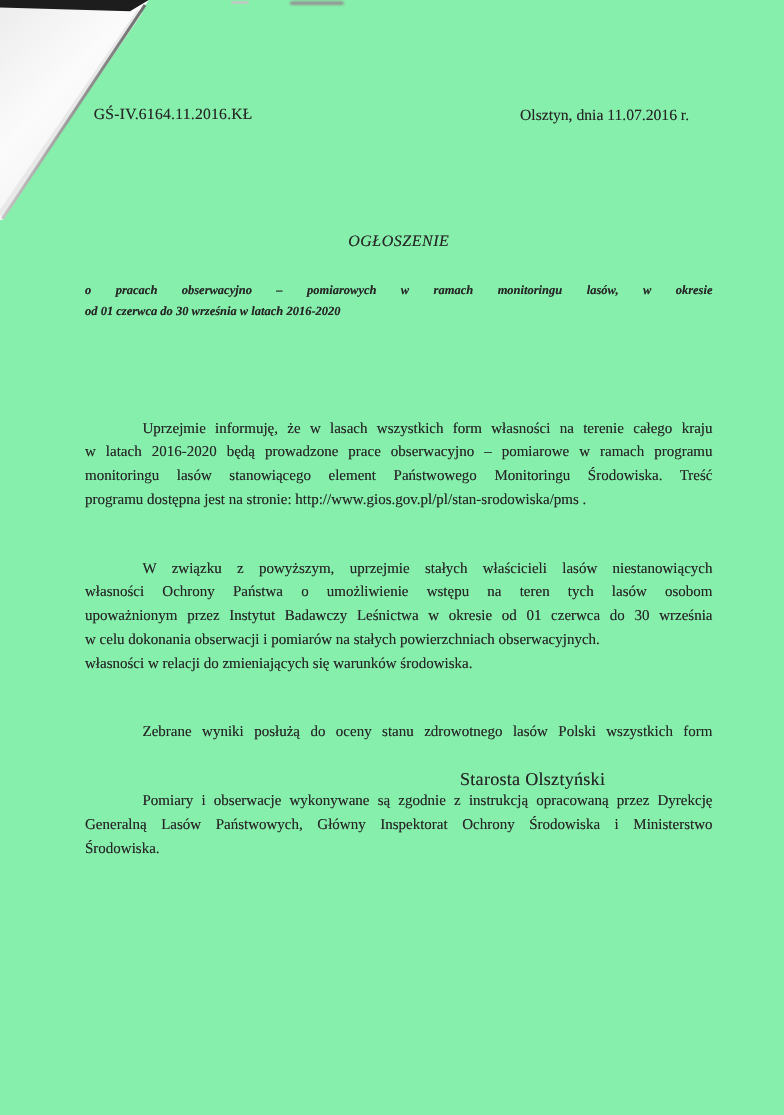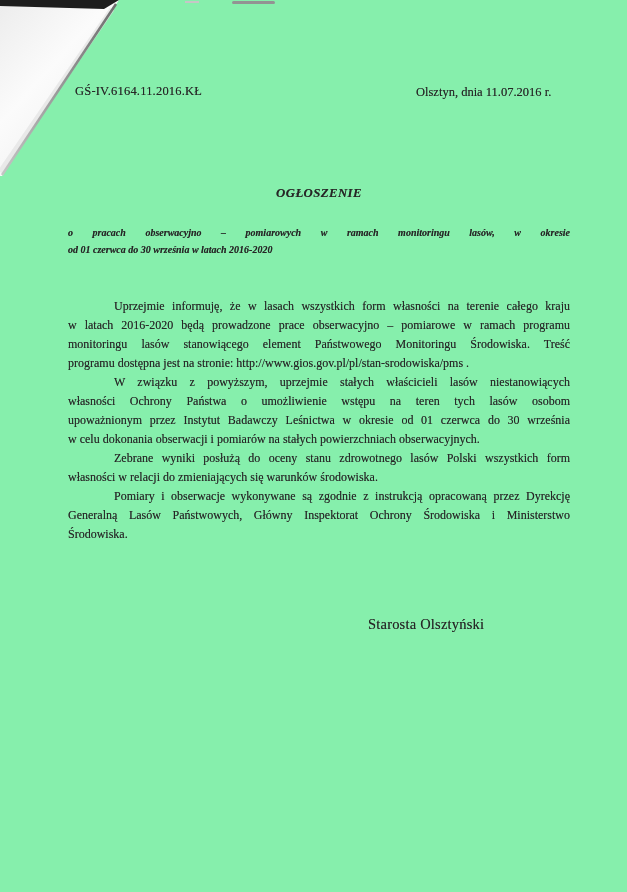--- a/index.html
+++ b/index.html
@@ -10,30 +10,30 @@
     font-family:"Liberation Serif", serif;
     color:#262626;
     overflow:hidden;
   }
   .abs{position:absolute;}
   .txt{text-shadow:0 0 0.5px rgba(45,45,45,0.55);}
   #reference{left:75px;top:84px;font-size:12.5px;letter-spacing:0.2px;}
   #dateline{left:416px;top:85px;font-size:12.5px;}
   #title{
     left:68px;top:186px;width:502px;height:18px;
-    text-align:center;font-weight:bold;font-style:italic;
+    text-align:center;font-weight:normal;font-style:italic;
     font-size:12.8px;letter-spacing:0.4px;
   }
   #subtitle{left:68px;top:224px;width:502px;font-weight:bold;font-style:italic;font-size:10px;}
   #subtitle .line{height:17px;line-height:17px;}
   #body{left:68px;top:297px;width:502px;font-size:12px;}
   .paragraph{margin:0;}
   .line{height:19px;line-height:19px;text-align:left;}
   .jl{text-align:justify;text-align-last:justify;}
-  .ind{text-indent:46px;}
+  .ind{text-indent:46px;margin-top:36px;}
   #signature{left:368px;top:616px;font-size:14.5px;letter-spacing:0.2px;}
   .smudge{position:absolute;}
   #smudge-a{left:185px;top:1px;width:14px;height:2px;background:#c6c6c6;filter:blur(0.6px);}
   #smudge-b{left:232px;top:1px;width:43px;height:3px;background:#939393;border-radius:2px;filter:blur(0.7px);}
   #fold-svg{left:0;top:0;}
 </style>
 </head>
 <body>
 
 <div class="page">
@@ -76,22 +76,22 @@
         <div class="line jl">monitoringu lasów stanowiącego element Państwowego Monitoringu Środowiska. Treść</div>
         <div class="line">programu dostępna jest na stronie: http://www.gios.gov.pl/pl/stan-srodowiska/pms .</div>
       </div>
       <div class="paragraph">
         <div class="line jl ind">W związku z powyższym, uprzejmie stałych właścicieli lasów niestanowiących</div>
         <div class="line jl">własności Ochrony Państwa o umożliwienie wstępu na teren tych lasów osobom</div>
         <div class="line jl">upoważnionym przez Instytut Badawczy Leśnictwa w okresie od 01 czerwca do 30 września</div>
         <div class="line">w celu dokonania obserwacji i pomiarów na stałych powierzchniach obserwacyjnych.</div>
       </div>
       <div class="paragraph">
+        <div class="line">własności w relacji do zmieniających się warunków środowiska.</div>
         <div class="line jl ind">Zebrane wyniki posłużą do oceny stanu zdrowotnego lasów Polski wszystkich form</div>
-        <div class="line">własności w relacji do zmieniających się warunków środowiska.</div>
       </div>
       <div class="paragraph">
         <div class="line jl ind">Pomiary i obserwacje wykonywane są zgodnie z instrukcją opracowaną przez Dyrekcję</div>
         <div class="line jl">Generalną Lasów Państwowych, Główny Inspektorat Ochrony Środowiska i Ministerstwo</div>
         <div class="line">Środowiska.</div>
       </div>
     </div>
 
   <div id="signature" class="abs txt">Starosta Olsztyński</div>
 

